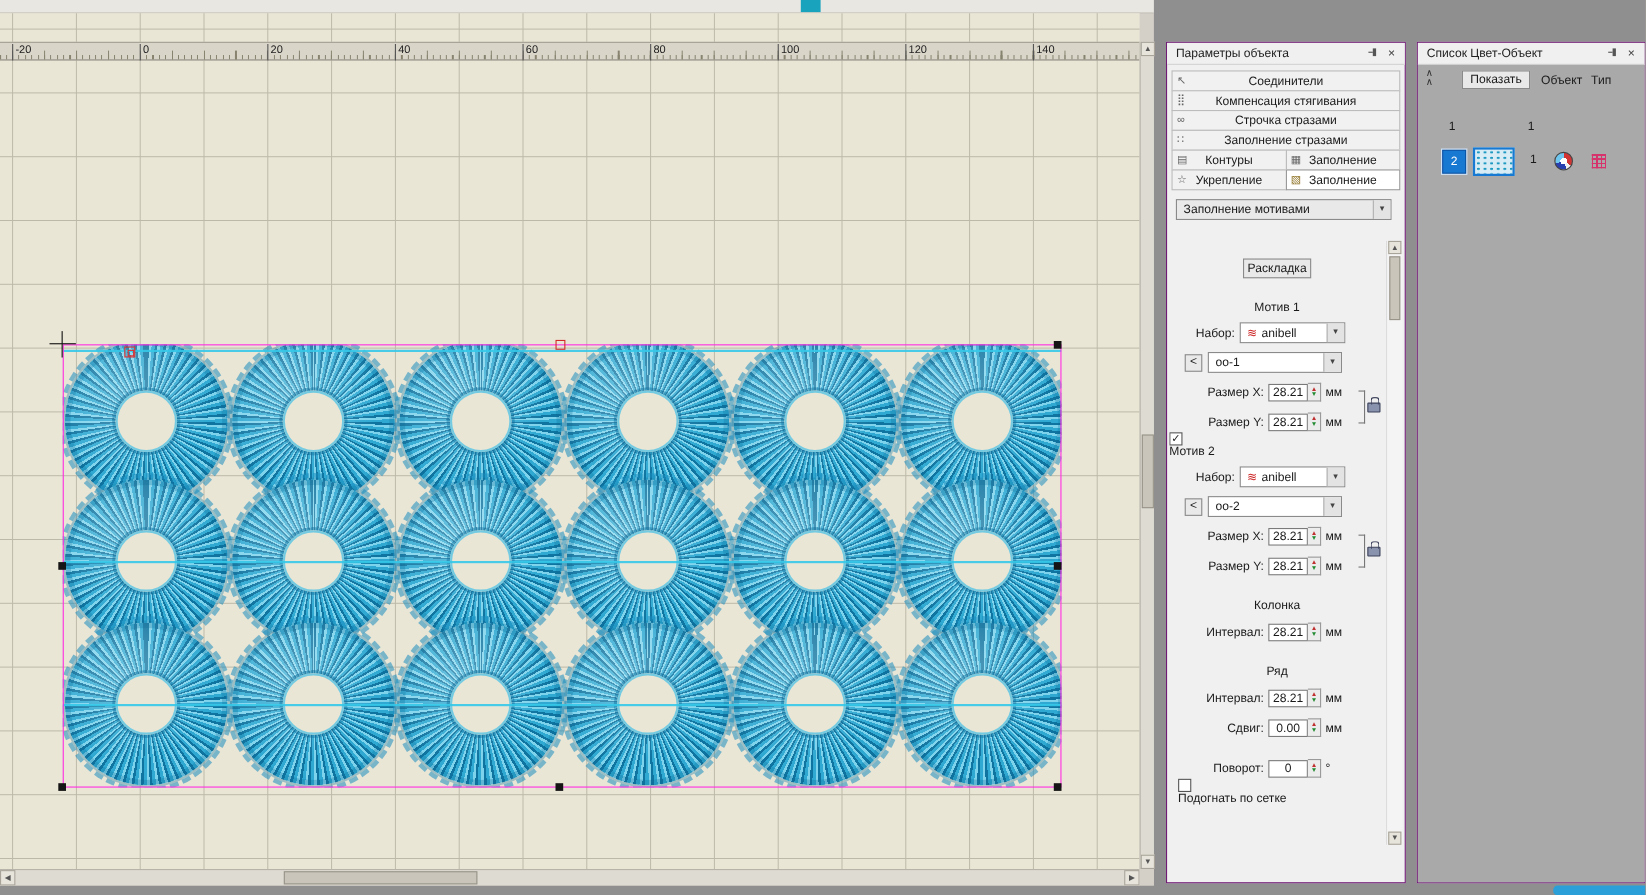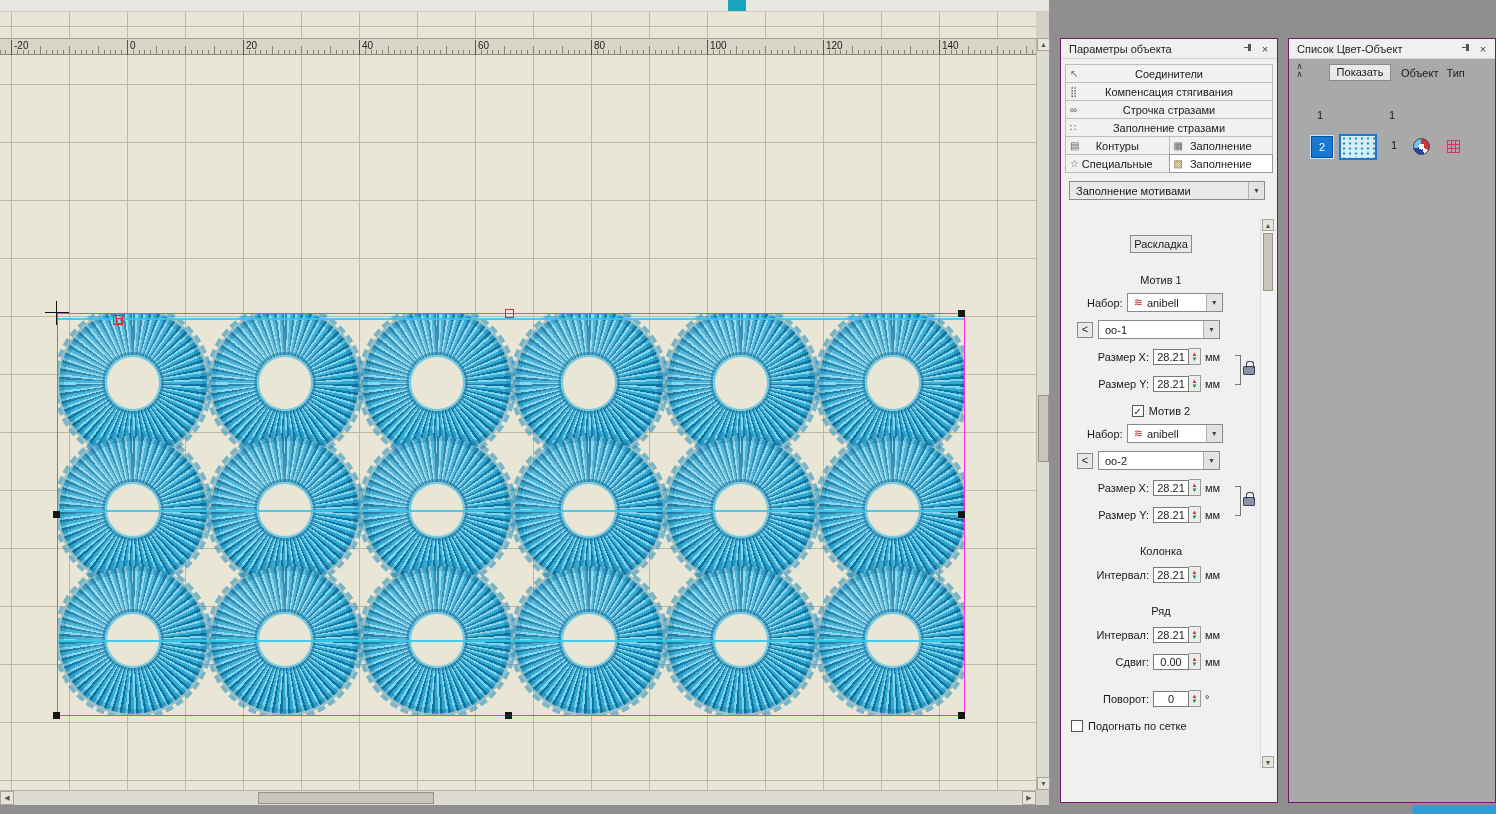--- a/index.html
+++ b/index.html
@@ -98,21 +98,21 @@
         display:flex;flex-direction:column;align-items:center;justify-content:center;line-height:5px;}
   .spin i{font-style:normal;font-size:6px;}
   .spin .su{color:#c03030;}
   .spin .sd{color:#208a30;}
   .unit{width:20px;margin-left:4px;}
   .sizes{position:relative;}
   .lockgrp{position:absolute;right:4px;top:50%;transform:translateY(-50%);display:flex;align-items:center;}
   .bracket{width:6px;height:30px;border-top:1px solid #777;border-right:1px solid #777;border-bottom:1px solid #777;}
   .padlock{position:relative;width:12px;height:9px;background:#8a93ad;border:1px solid #3a405a;border-radius:1px;margin-left:2px;}
   .padlock::before{content:"";position:absolute;left:2px;top:-6px;width:6px;height:6px;border:1px solid #3a405a;border-bottom:none;border-radius:3px 3px 0 0;}
-  .cbrow{display:flex;align-items:flex-start;justify-content:center;margin-top:12px;}
+  .cbrow{display:flex;align-items:flex-start;justify-content:center;flex-direction:column;}
   .cbrow.left{justify-content:flex-start;padding-left:8px;}
   .cb{width:12px;height:12px;border:1px solid #555;background:#fff;margin-right:5px;
       font-size:10px;line-height:11px;text-align:center;color:#222;}
   .cb.checked::after{content:"✓";}
   .setrow{display:flex;align-items:center;margin-top:7px;padding-left:24px;}
   .patrow{display:flex;align-items:center;margin-top:8px;padding-left:14px;}
   .sbtn{width:16px;height:16px;border:1px solid #8a8a8a;background:#ececec;display:flex;align-items:center;justify-content:center;margin-right:5px;}
   .thread{color:#cc2222;margin-right:4px;font-size:11px;}
   .btn{display:inline-block;border:1px solid #8a8a8a;background:#e9e9e9;text-align:center;cursor:default;}
   .layout-btn{display:block;margin:16px auto 0;width:62px;height:18px;line-height:16px;}
@@ -298,21 +298,21 @@
           <span>Контуры</span>
         </div>
         <div class="tab">
           <span class="tico">▦</span>
           <span>Заполнение</span>
         </div>
       </div>
       <div class="tab-row">
         <div class="tab">
           <span class="tico">☆</span>
-          <span>Специальные</span>
+          <span>Укрепление</span>
         </div>
         <div class="tab active">
           <span class="tico" style="color:#8a6d1c">▧</span>
           <span>Заполнение</span>
         </div>
       </div>
     </div>
 
     <div class="select fill-type">
       <span>Заполнение мотивами</span>

